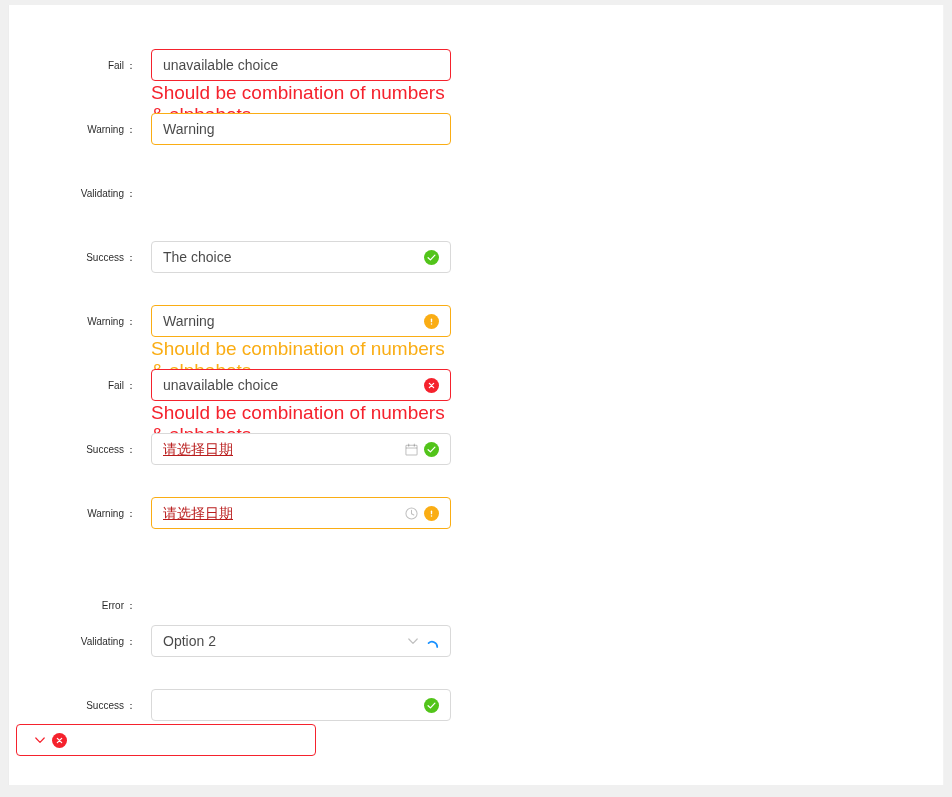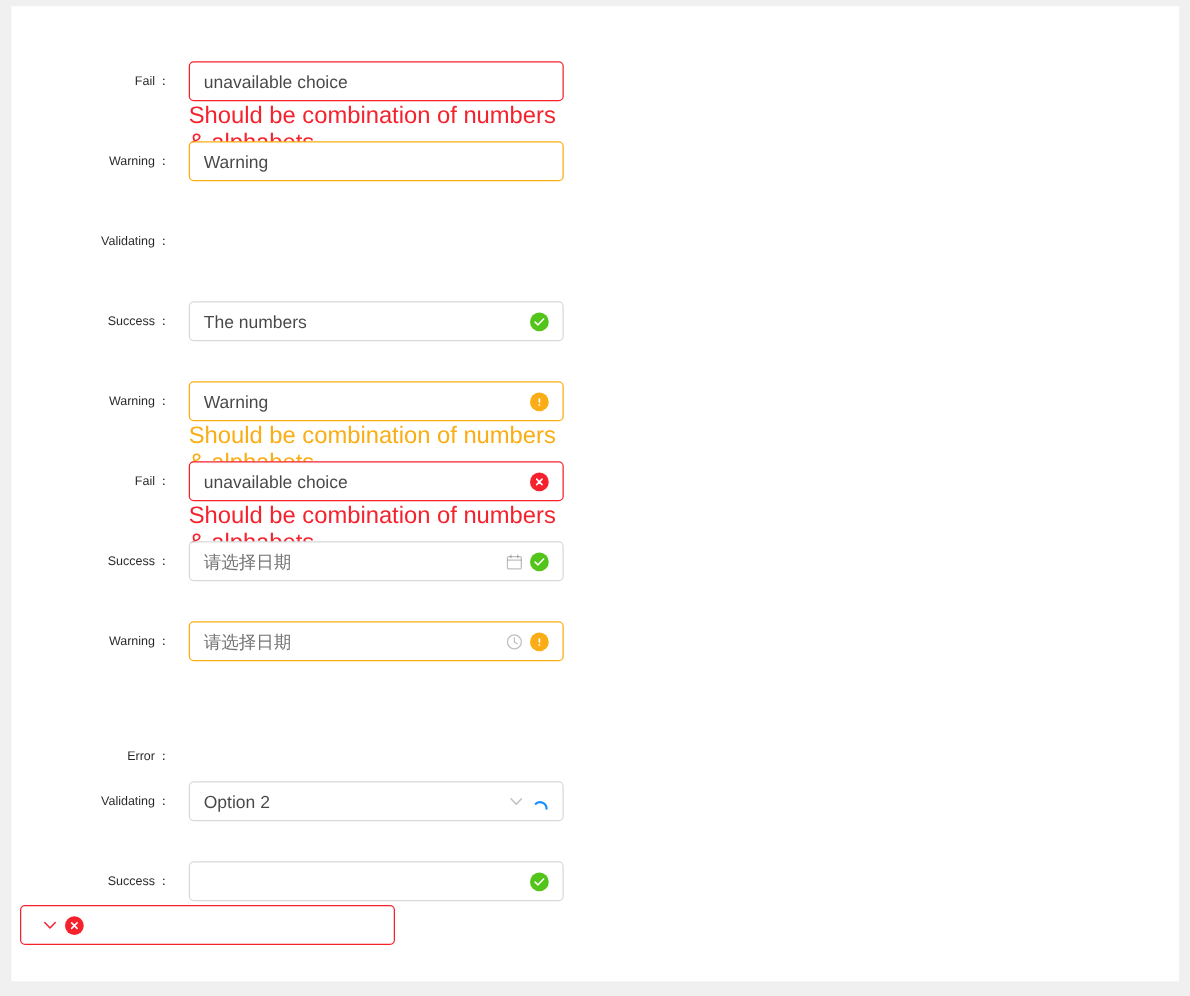--- a/index.html
+++ b/index.html
@@ -87,21 +87,22 @@
   .field.warning { border-color: #faad14; }
 
   .field .value {
     flex: 1 1 auto;
     overflow: hidden;
     white-space: nowrap;
     text-overflow: ellipsis;
     color: rgba(0,0,0,0.72);
   }
   .field .value.placeholder {
-    color: #737373;
+    color: #b91c1c;
+    text-decoration: underline;
   }
 
   .suffix {
     display: flex;
     align-items: center;
     gap: 6px;
     margin-left: 6px;
     flex: 0 0 auto;
   }
 
@@ -177,21 +178,21 @@
           </div>
         </div>
       </div>
       <div class="form-item" style="position: absolute; left: 0px; top: 172px;">
         <div class="label-col"><span>Validating</span><span class="colon">：</span></div>
       </div>
       <div class="form-item" style="position: absolute; left: 0px; top: 236px;">
         <div class="label-col"><span>Success</span><span class="colon">：</span></div>
         <div class="ctrl-col">
           <div class="field">
-            <span class="value">The numbers</span>
+            <span class="value">The choice</span>
             <span class="suffix">
               <span class="icon-circle success">
                 <svg width="9" height="9" viewBox="0 0 10 10">
                   <path d="M1.2 5.2 L3.8 7.6 L8.8 2.4" fill="none" stroke="#fff" stroke-width="1.4" stroke-linecap="round" stroke-linejoin="round"></path>
                 </svg>
               </span>
             </span>
           </div>
         </div>
       </div>

